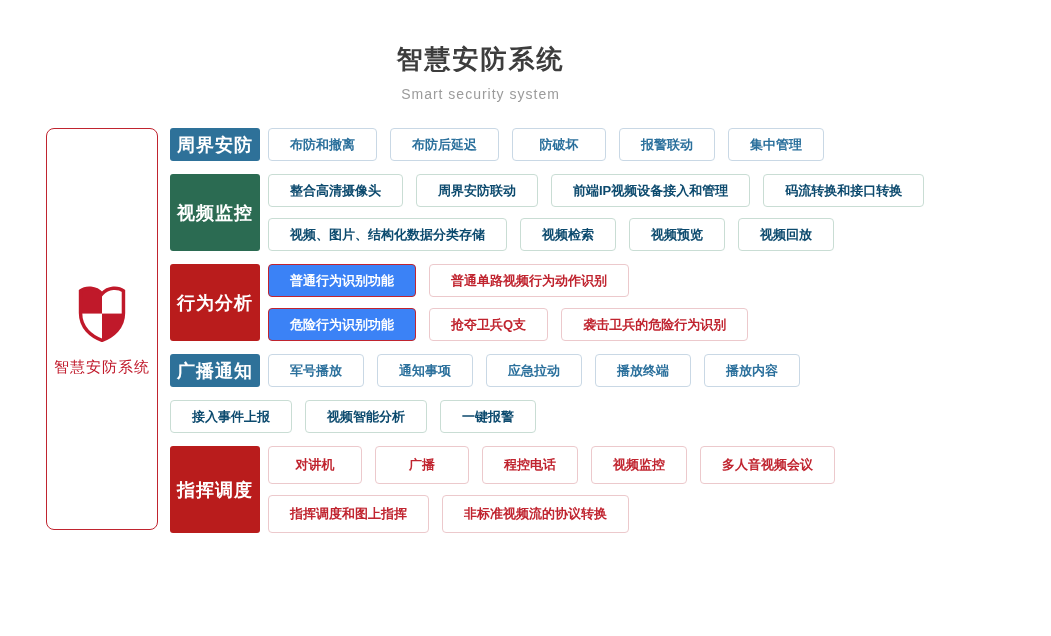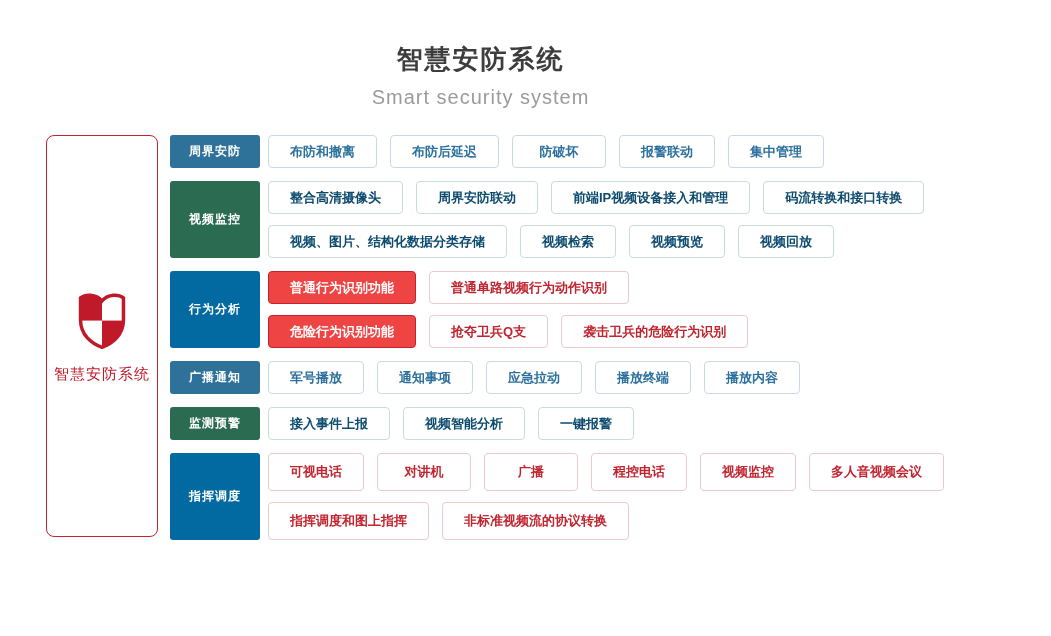--- a/index.html
+++ b/index.html
@@ -2,52 +2,52 @@
 <html><head>
 <meta charset="utf-8">
 <style>
   html,body{margin:0;padding:0;background:#fff;}
   body{font-family:"Liberation Sans","DejaVu Sans",sans-serif;}
   .page{position:relative;width:961px;height:636px;background:#ffffff;overflow:hidden;}
 
   
   .header{text-align:center;padding-top:42px;}
   .title{font-size:26px;font-weight:bold;color:#3d3d3d;letter-spacing:2px;}
-  .subtitle{font-size:20px;color:#9b9b9b;margin-top:9px;letter-spacing:1px;}
+  .subtitle{font-size:14px;color:#9b9b9b;margin-top:9px;letter-spacing:1px;}
 
   
   .content{display:flex;align-items:flex-start;padding:26px 0 0 46px;}
 
   
   .root-panel{width:112px;height:402px;border:1px solid #c0242f;border-radius:8px;
     display:flex;flex-direction:column;align-items:center;justify-content:center;
     box-sizing:border-box;background:#fff;flex:none;}
   .root-shield{width:58px;height:62px;margin-bottom:14px;}
   .root-label{color:#c0192a;font-size:15px;letter-spacing:1px;white-space:nowrap;}
 
   
   .rows{display:flex;flex-direction:column;gap:13px;margin-left:12px;}
   .row{display:flex;align-items:stretch;gap:8px;}
-  .cat{width:90px;flex:none;border-radius:3px;color:#fff;font-size:12px;font-weight:bold;
+  .cat{width:90px;flex:none;border-radius:3px;color:#fff;font-size:18px;font-weight:bold;
     display:flex;align-items:center;justify-content:center;letter-spacing:1px;}
   .lines{display:flex;flex-direction:column;gap:11px;}
   .line{display:flex;gap:13px;}
   .item{height:31px;line-height:31px;box-sizing:content-box;padding:0 21px;min-width:50px;
     text-align:center;border:1px solid;border-radius:4px;font-size:13px;font-weight:bold;
     background:#fff;white-space:nowrap;}
   .row.tall .item{height:36px;line-height:36px;}
 
   
   .theme-blue  .cat{background:#2e7199;}
   .theme-blue  .item{color:#2b709c;border-color:#c9d8e5;}
   .theme-green .cat{background:#2b6b52;}
   .theme-green .item{color:#0c4a6e;border-color:#c9ddd4;}
-  .theme-red   .cat{background:#0369a1;}
+  .theme-red   .cat{background:#b91c1c;}
   .theme-red   .item{color:#c0242f;border-color:#ecc9cc;}
-  .theme-red   .item.filled{background:#ef4444;color:#fff;border-color:#c0242f;}
+  .theme-red   .item.filled{background:#3b82f6;color:#fff;border-color:#c0242f;}
 </style>
 </head>
 <body>
 
 <div class="page">
   <div class="header">
     <div class="title">智慧安防系统</div>
     <div class="subtitle">Smart security system</div>
   </div>
 
@@ -122,35 +122,33 @@
               <div class="item">军号播放</div>
               <div class="item">通知事项</div>
               <div class="item">应急拉动</div>
               <div class="item">播放终端</div>
               <div class="item">播放内容</div>
             </div>
           </div>
   </div>
 
   <div class="row theme-green">
-    <div class="cat">监测预警</div>
     <div class="lines">
             <div class="line">
               <div class="item">接入事件上报</div>
               <div class="item">视频智能分析</div>
               <div class="item">一键报警</div>
             </div>
           </div>
   </div>
 
   <div class="row theme-red tall">
     <div class="cat">指挥调度</div>
     <div class="lines">
             <div class="line">
-              <div class="item">可视电话</div>
               <div class="item">对讲机</div>
               <div class="item">广播</div>
               <div class="item">程控电话</div>
               <div class="item">视频监控</div>
               <div class="item">多人音视频会议</div>
             </div>
             <div class="line">
               <div class="item">指挥调度和图上指挥</div>
               <div class="item">非标准视频流的协议转换</div>
             </div>

